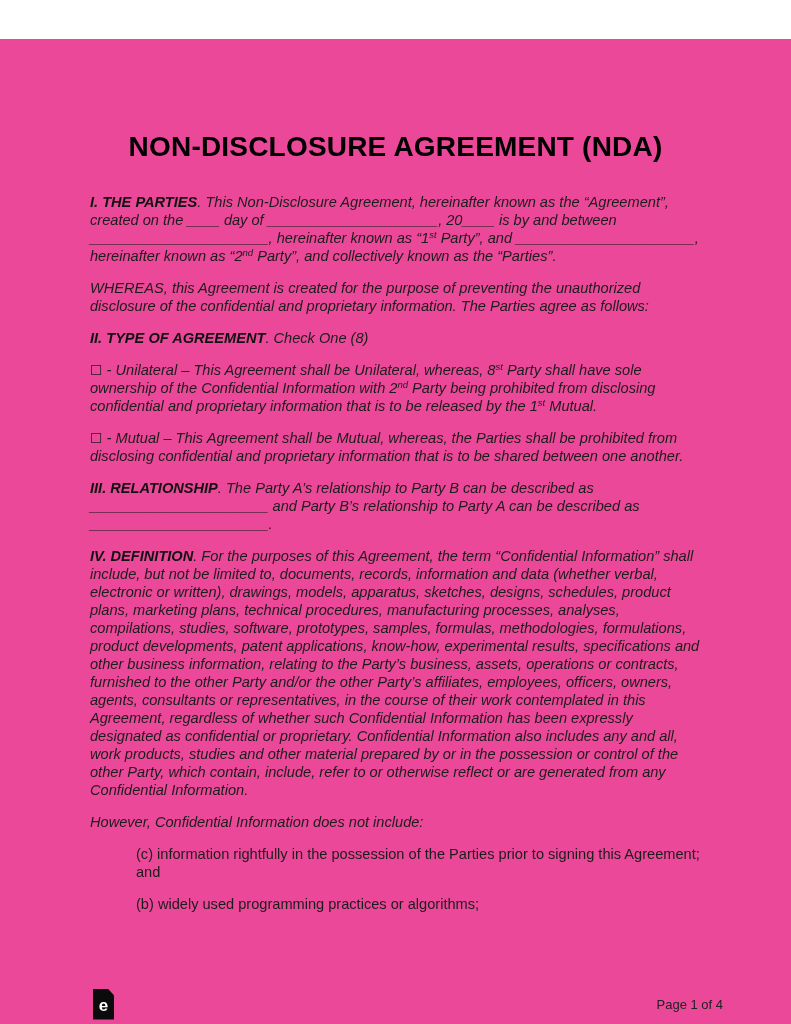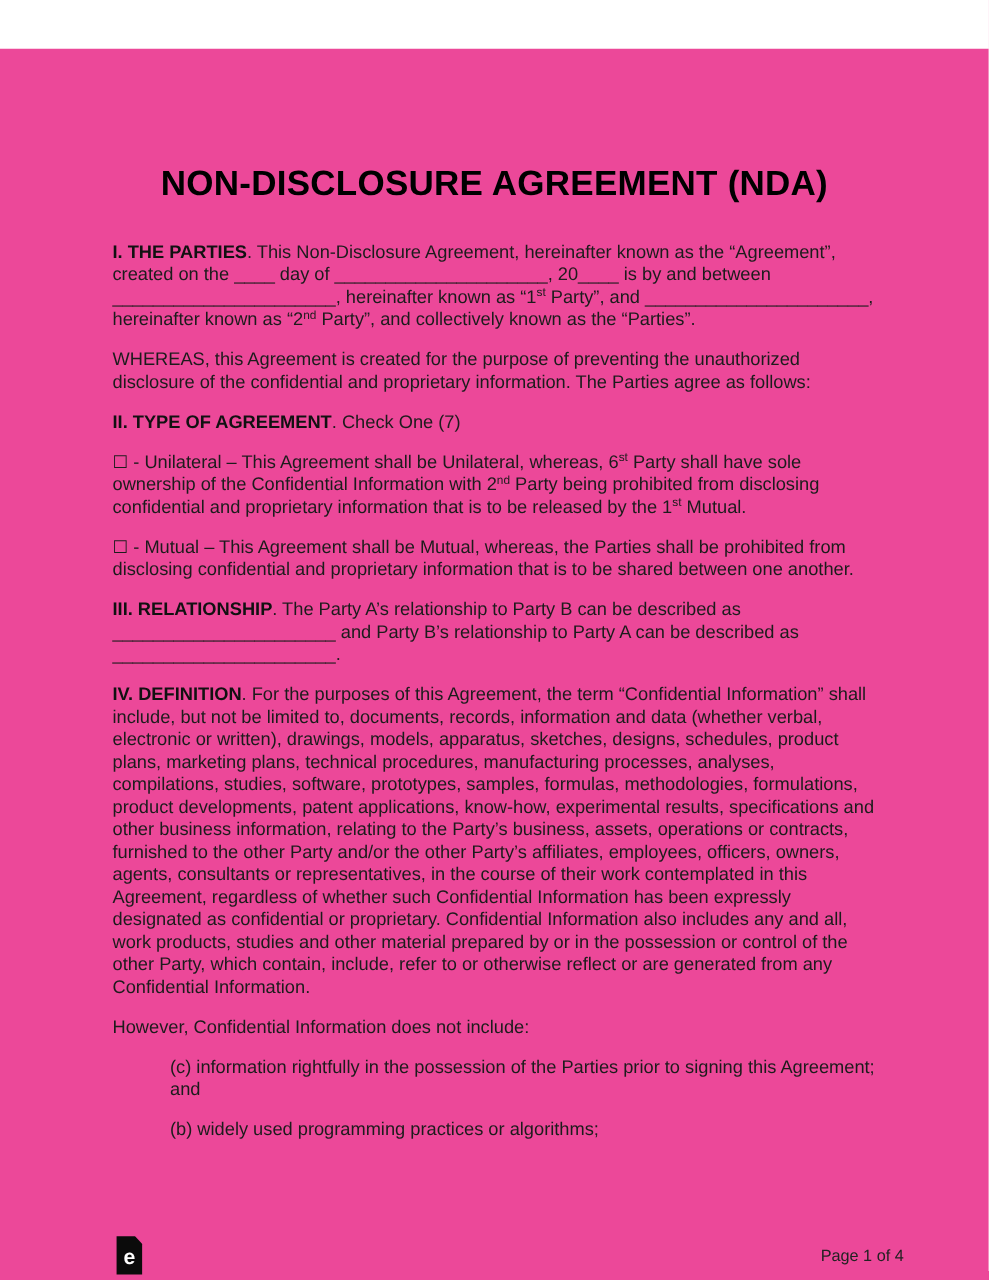--- a/index.html
+++ b/index.html
@@ -9,21 +9,21 @@
     color: #1c1c1c;
     -webkit-font-smoothing: antialiased;
   }
   .page { position: relative; width: 791px; height: 1024px; overflow: hidden; background: #ec4899; margin-top: 39px; }
   .content { position: absolute; left: 90px; top: 92px; width: 611px; font-size: 14.6px; line-height: 18px; }
   .title {
     font-size: 28px; line-height: 32px; font-weight: bold; color: #000000;
     text-align: center; margin: 0 0 30px 0; letter-spacing: 0.2px;
     font-family: "Liberation Sans", sans-serif;
   }
-  .para { margin: 0 0 14px 0; }
+  .para { margin: 0 0 14px 0; font-style: italic; }
   .para:last-child { margin-bottom: 0; }
   .heading { font-weight: bold; color: #111111; }
   sup { font-size: 9.5px; line-height: 0; position: relative; vertical-align: baseline; top: -5px; }
   .checkbox { font-family: "DejaVu Sans", sans-serif; font-size: 14px; }
   .list-item { margin: 0 0 14px 0; padding-left: 46px; }
   .footer {
     position: absolute; left: 93px; top: 948px; width: 630px; height: 34px;
     display: flex; justify-content: space-between; align-items: center;
   }
   .logo {
@@ -42,23 +42,23 @@
 
 <div class="page">
   <div class="content">
 
     <h1 class="title">NON-DISCLOSURE AGREEMENT (NDA)</h1>
 
     <p class="para"><b class="heading">I. THE PARTIES</b><span>. This Non-Disclosure Agreement, hereinafter known as the “Agreement”, created on the ____ day of _____________________, 20____ is by and between ______________________, hereinafter known as “1</span><sup>st</sup><span> Party”, and ______________________, hereinafter known as “2</span><sup>nd</sup><span> Party”, and collectively known as the “Parties”.</span></p>
 
     <p class="para">WHEREAS, this Agreement is created for the purpose of preventing the unauthorized disclosure of the confidential and proprietary information. The Parties agree as follows:</p>
 
-    <p class="para"><b class="heading">II. TYPE OF AGREEMENT</b><span>. Check One (7)</span></p>
+    <p class="para"><b class="heading">II. TYPE OF AGREEMENT</b><span>. Check One (8)</span></p>
 
-    <p class="para"><span class="checkbox">☐</span><span> - Unilateral – This Agreement shall be Unilateral, whereas, 6</span><sup>st</sup><span> Party shall have sole ownership of the Confidential Information with 2</span><sup>nd</sup><span> Party being prohibited from disclosing confidential and proprietary information that is to be released by the 1</span><sup>st</sup><span> Mutual.</span></p>
+    <p class="para"><span class="checkbox">☐</span><span> - Unilateral – This Agreement shall be Unilateral, whereas, 8</span><sup>st</sup><span> Party shall have sole ownership of the Confidential Information with 2</span><sup>nd</sup><span> Party being prohibited from disclosing confidential and proprietary information that is to be released by the 1</span><sup>st</sup><span> Mutual.</span></p>
 
     <p class="para"><span class="checkbox">☐</span><span> - Mutual –  This Agreement shall be Mutual, whereas, the Parties shall be prohibited from disclosing confidential and proprietary information that is to be shared between one another.</span></p>
 
     <p class="para"><b class="heading">III. RELATIONSHIP</b><span>. The Party A’s relationship to Party B can be described as ______________________ and Party B’s relationship to Party A can be described as ______________________.</span></p>
 
     <p class="para"><b class="heading">IV. DEFINITION</b><span>. For the purposes of this Agreement, the term “Confidential Information” shall include, but not be limited to, documents, records, information and data (whether verbal, electronic or written), drawings, models, apparatus, sketches, designs, schedules, product plans, marketing plans, technical procedures, manufacturing processes, analyses, compilations, studies, software, prototypes, samples, formulas, methodologies, formulations, product developments, patent applications, know-how, experimental results, specifications and other business information, relating to the Party’s business, assets, operations or contracts, furnished to the other Party and/or the other Party’s affiliates, employees, officers, owners, agents, consultants or representatives, in the course of their work contemplated in this Agreement, regardless of whether such Confidential Information has been expressly designated as confidential or proprietary. Confidential Information also includes any and all, work products, studies and other material prepared by or in the possession or control of the other Party, which contain, include, refer to or otherwise reflect or are generated from any Confidential Information.</span></p>
 
     <p class="para">However, Confidential Information does not include:</p>
 
     <p class="list-item">(c) information rightfully in the possession of the Parties prior to signing this Agreement; and</p>

